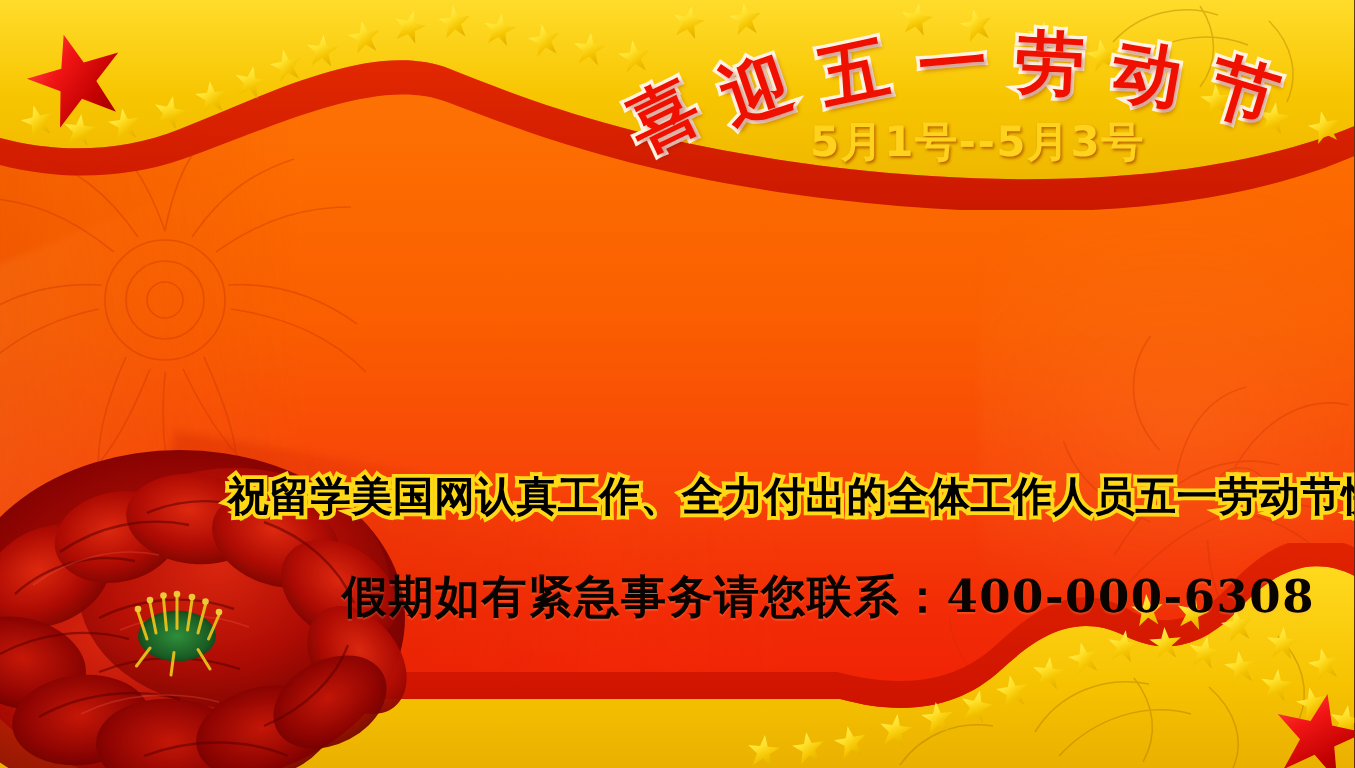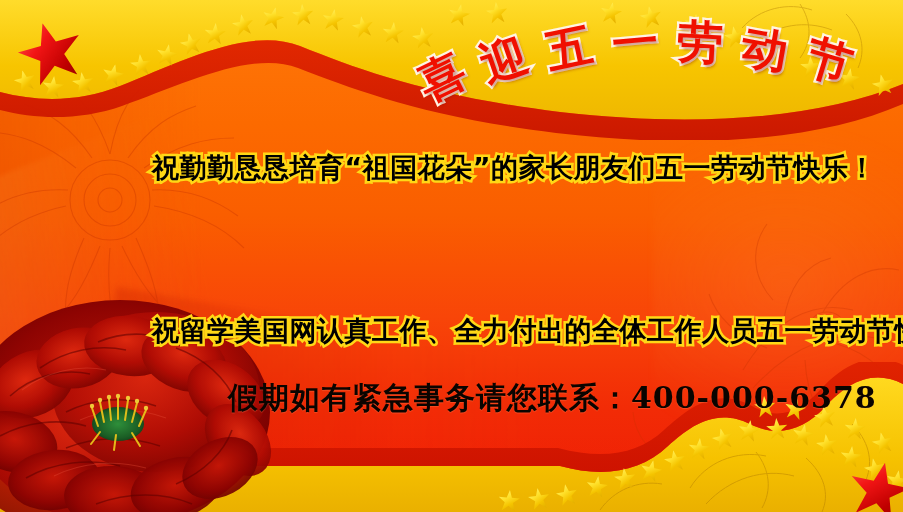--- a/index.html
+++ b/index.html
@@ -397,19 +397,19 @@
   <div class="headline">
     <span class="ch" style="left:4px;   top:40px; transform:rotate(-26deg);">喜</span>
     <span class="ch" style="left:66px;  top:23px; transform:rotate(-19deg);">迎</span>
     <span class="ch" style="left:131px; top:11px; transform:rotate(-12deg);">五</span>
     <span class="ch" style="left:197px; top:5px;  transform:rotate(-5deg);">一</span>
     <span class="ch" style="left:262px; top:5px;  transform:rotate(3deg);">劳</span>
     <span class="ch" style="left:327px; top:12px; transform:rotate(10deg);">动</span>
     <span class="ch" style="left:391px; top:24px; transform:rotate(17deg);">节</span>
   </div>
 
-
-  <div class="msg msg-1">祝勤勤恳恳培育“祖国花朵”的家长朋友们五一劳动节快乐！</div>
+  <div class="subtitle">5月1号--5月3号</div>
+
   <div class="msg msg-3">祝留学美国网认真工作、全力付出的全体工作人员五一劳动节快乐！</div>
 
-  <div class="contact">假期如有紧急事务请您联系：400-000-6378</div>
+  <div class="contact">假期如有紧急事务请您联系：400-000-6308</div>
 
 </div>
 
 </body></html>

